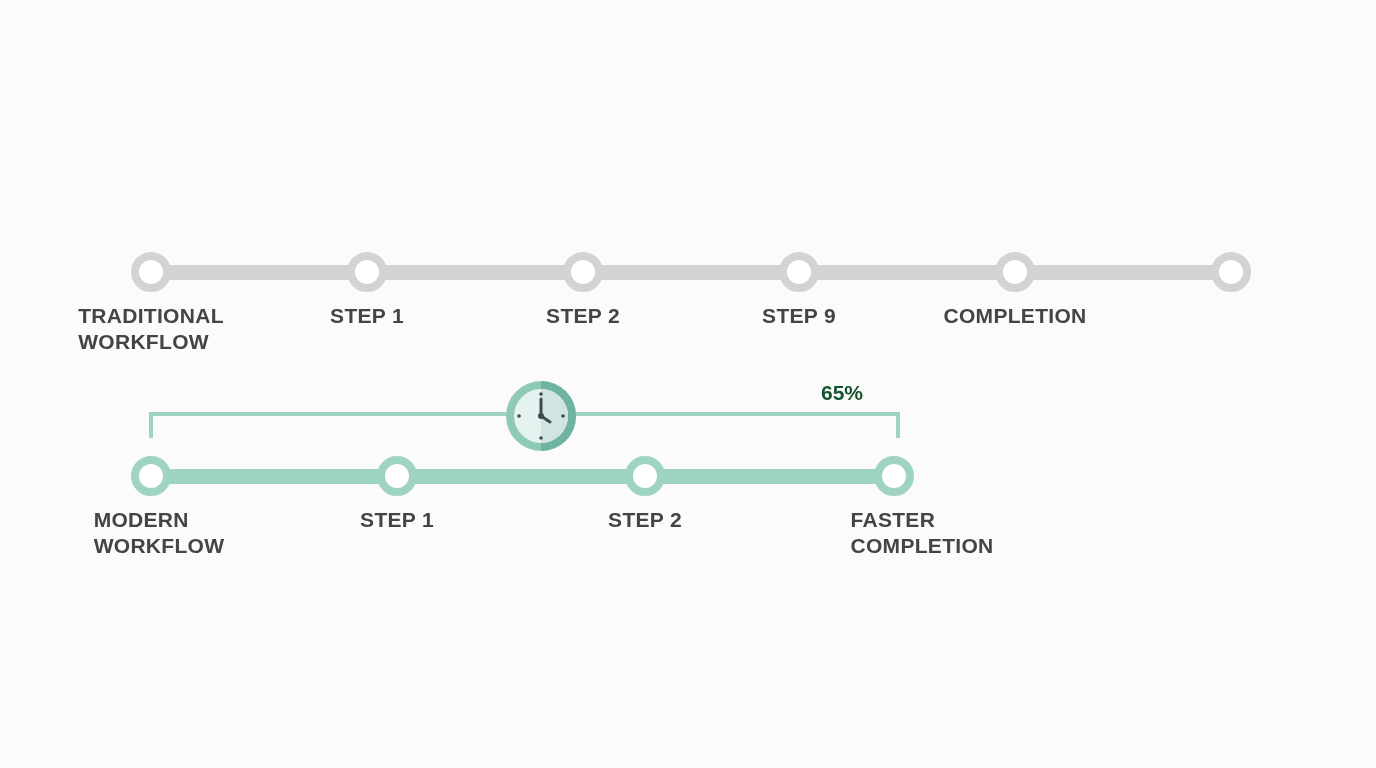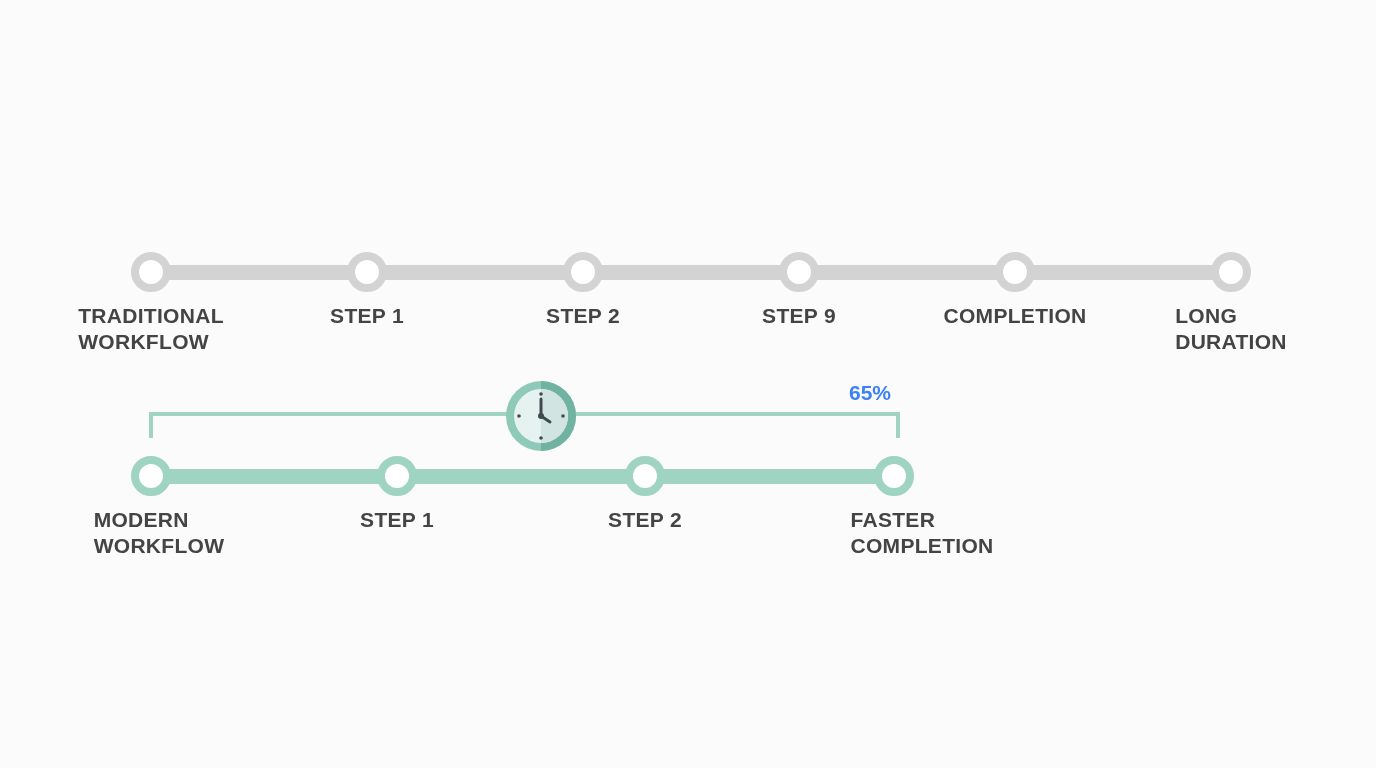--- a/index.html
+++ b/index.html
@@ -26,22 +26,22 @@
     }
     .label.trad { top: 303px; }
     .label.mod { top: 507px; }
     .label .line { display: block; }
     .bracket {
       position: absolute; left: 149px; top: 412px; width: 743px; height: 22px;
       border-top: 4px solid #9fd3c2; border-left: 4px solid #9fd3c2; border-right: 4px solid #9fd3c2;
       box-sizing: content-box;
     }
     .pct {
-      position: absolute; left: 870px; top: 381px; transform: translateX(-50%);
-      font-weight: 700; font-size: 21px; color: #3b82f6;
+      position: absolute; left: 842px; top: 381px; transform: translateX(-50%);
+      font-weight: 700; font-size: 21px; color: #14532d;
     }
     .clock { position: absolute; left: 505px; top: 380px; width: 72px; height: 72px; }
   </style>
 </head>
 <body>
 
 <div class="canvas">
 
   <div class="bar trad"></div>
   <div class="node trad" style="left:151px"></div>
@@ -59,24 +59,20 @@
     <span class="line">STEP 1</span>
   </div>
   <div class="label trad" style="left:583px">
     <span class="line">STEP 2</span>
   </div>
   <div class="label trad" style="left:799px">
     <span class="line">STEP 9</span>
   </div>
   <div class="label trad" style="left:1015px">
     <span class="line">COMPLETION</span>
-  </div>
-  <div class="label trad" style="left:1231px">
-    <span class="line">LONG</span>
-    <span class="line">DURATION</span>
   </div>
 
   <div class="bracket"></div>
   <div class="pct">65%</div>
 
   <svg class="clock" viewBox="0 0 72 72">
     <circle cx="36" cy="36" r="35" fill="#8fcab8"></circle>
     <path d="M36 1 A35 35 0 0 1 36 71 Z" fill="#6fb3a0"></path>
     <circle cx="36" cy="36" r="27" fill="#e6f2f0"></circle>
     <path d="M36 9 A27 27 0 0 1 36 63 Z" fill="#d2e4e2"></path>

